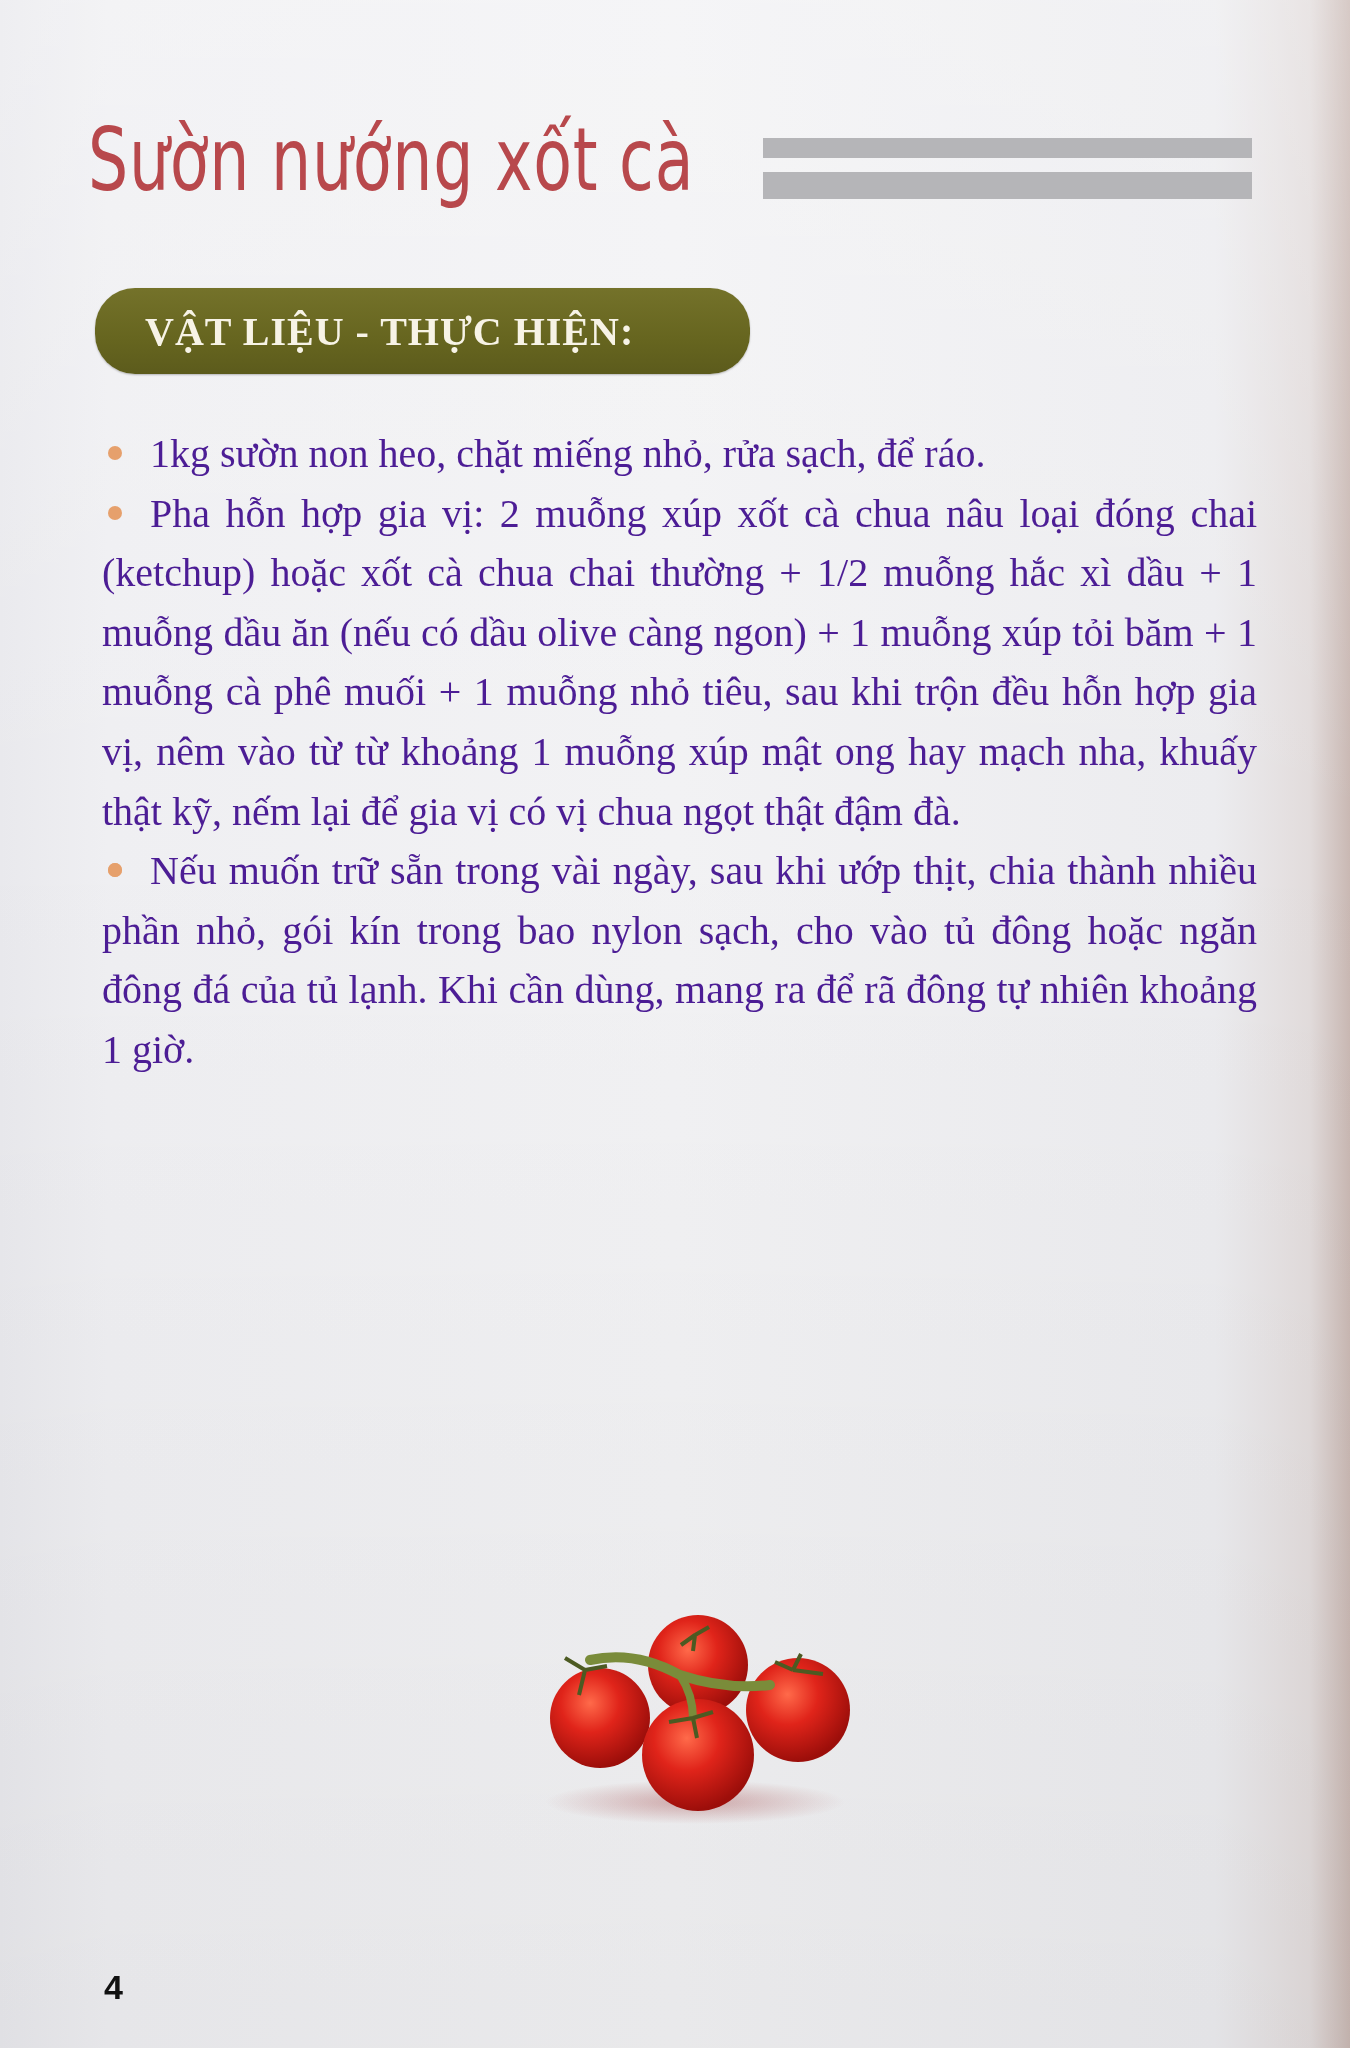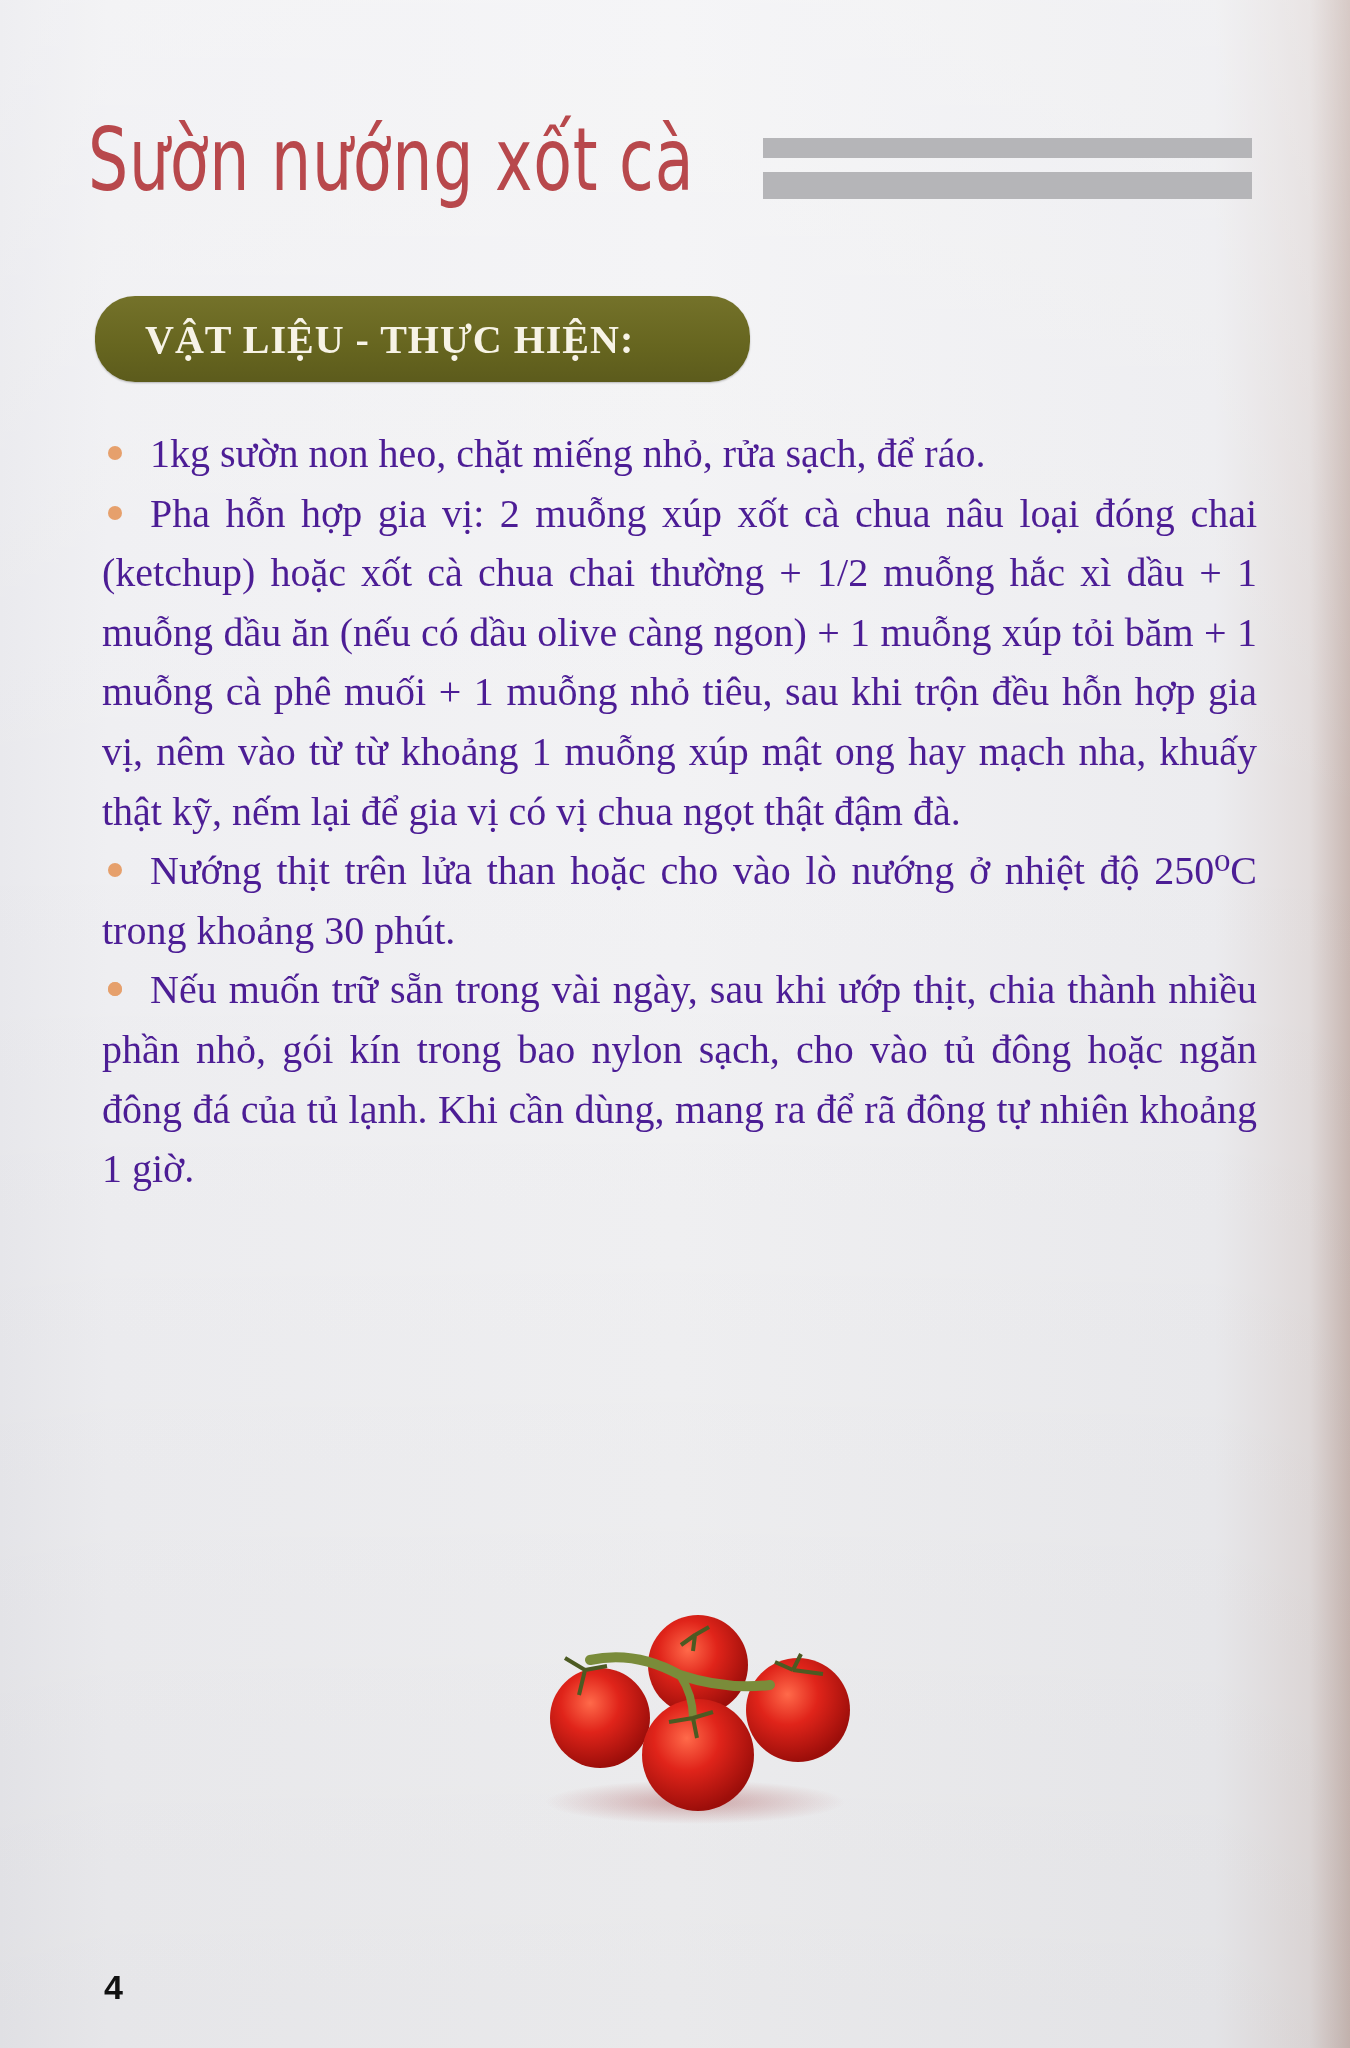--- a/index.html
+++ b/index.html
@@ -18,21 +18,21 @@
     font-size:88px; line-height:120px; color:#b8484c;
     transform: scaleX(0.72); transform-origin: left center;
     letter-spacing:1px; white-space:nowrap;
   }
   .title-bar {
     position:absolute; left:763px; width:489px; background:#b5b5b8;
   }
   .title-bar.b1 { top:138px; height:20px; }
   .title-bar.b2 { top:172px; height:27px; }
   .badge {
-    position:absolute; left:95px; top:296px; width:655px; height:86px;
+    position:absolute; left:95px; top:288px; width:655px; height:86px;
     border-radius:40px;
     background: linear-gradient(180deg, #74722a 0%, #66651f 60%, #5c5b1c 100%);
     box-shadow: 0 1px 2px rgba(0,0,0,0.25);
   }
   .badge-label {
     position:absolute; left:50px; top:22px;
     font-family: "Liberation Serif", "DejaVu Serif", serif;
     font-weight:bold; font-size:40px; line-height:44px;
     color:#f7f3e6; letter-spacing:1px; white-space:nowrap;
   }
@@ -64,21 +64,20 @@
 <div class="title-bar b1"></div>
 <div class="title-bar b2"></div>
 
 <div class="badge">
   <span class="badge-label">VẬT LIỆU - THỰC HIỆN:</span>
 </div>
 
 <div class="body">
   <p class="item"><span class="bullet"></span><span>1kg sườn non heo, chặt miếng nhỏ, rửa sạch, để ráo.</span></p>
   <p class="item"><span class="bullet"></span><span>Pha hỗn hợp gia vị: 2 muỗng xúp xốt cà chua nâu loại đóng chai (ketchup) hoặc xốt cà chua chai thường + 1/2 muỗng hắc xì dầu + 1 muỗng dầu ăn (nếu có dầu olive càng ngon) + 1 muỗng xúp tỏi băm + 1 muỗng cà phê muối + 1 muỗng nhỏ tiêu, sau khi trộn đều hỗn hợp  gia vị, nêm vào từ từ khoảng 1 muỗng xúp mật ong hay mạch nha, khuấy thật kỹ, nếm lại để gia vị có vị chua ngọt thật đậm đà.</span></p>
-  <p class="item"><span class="bullet"></span><span>Nướng thịt trên lửa than hoặc cho vào lò nướng ở nhiệt độ 250⁰C trong khoảng 30 phút.</span></p>
   <p class="item"><span class="bullet"></span></p>
   <p class="item"><span class="bullet"></span><span>Nếu muốn trữ sẵn trong vài ngày, sau khi ướp thịt, chia thành nhiều phần nhỏ, gói kín trong bao nylon sạch, cho vào tủ đông hoặc ngăn đông đá của tủ lạnh. Khi cần dùng, mang ra để rã đông tự nhiên khoảng 1 giờ.</span></p>
 </div>
 
 <div class="tomatoes">
   <svg width="360" height="240" viewBox="0 0 360 240">
     <defs>
       <radialGradient id="tg" cx="40%" cy="35%" r="65%">
         <stop offset="0%" stop-color="#ff6a4a"></stop>
         <stop offset="45%" stop-color="#e0241a"></stop>

